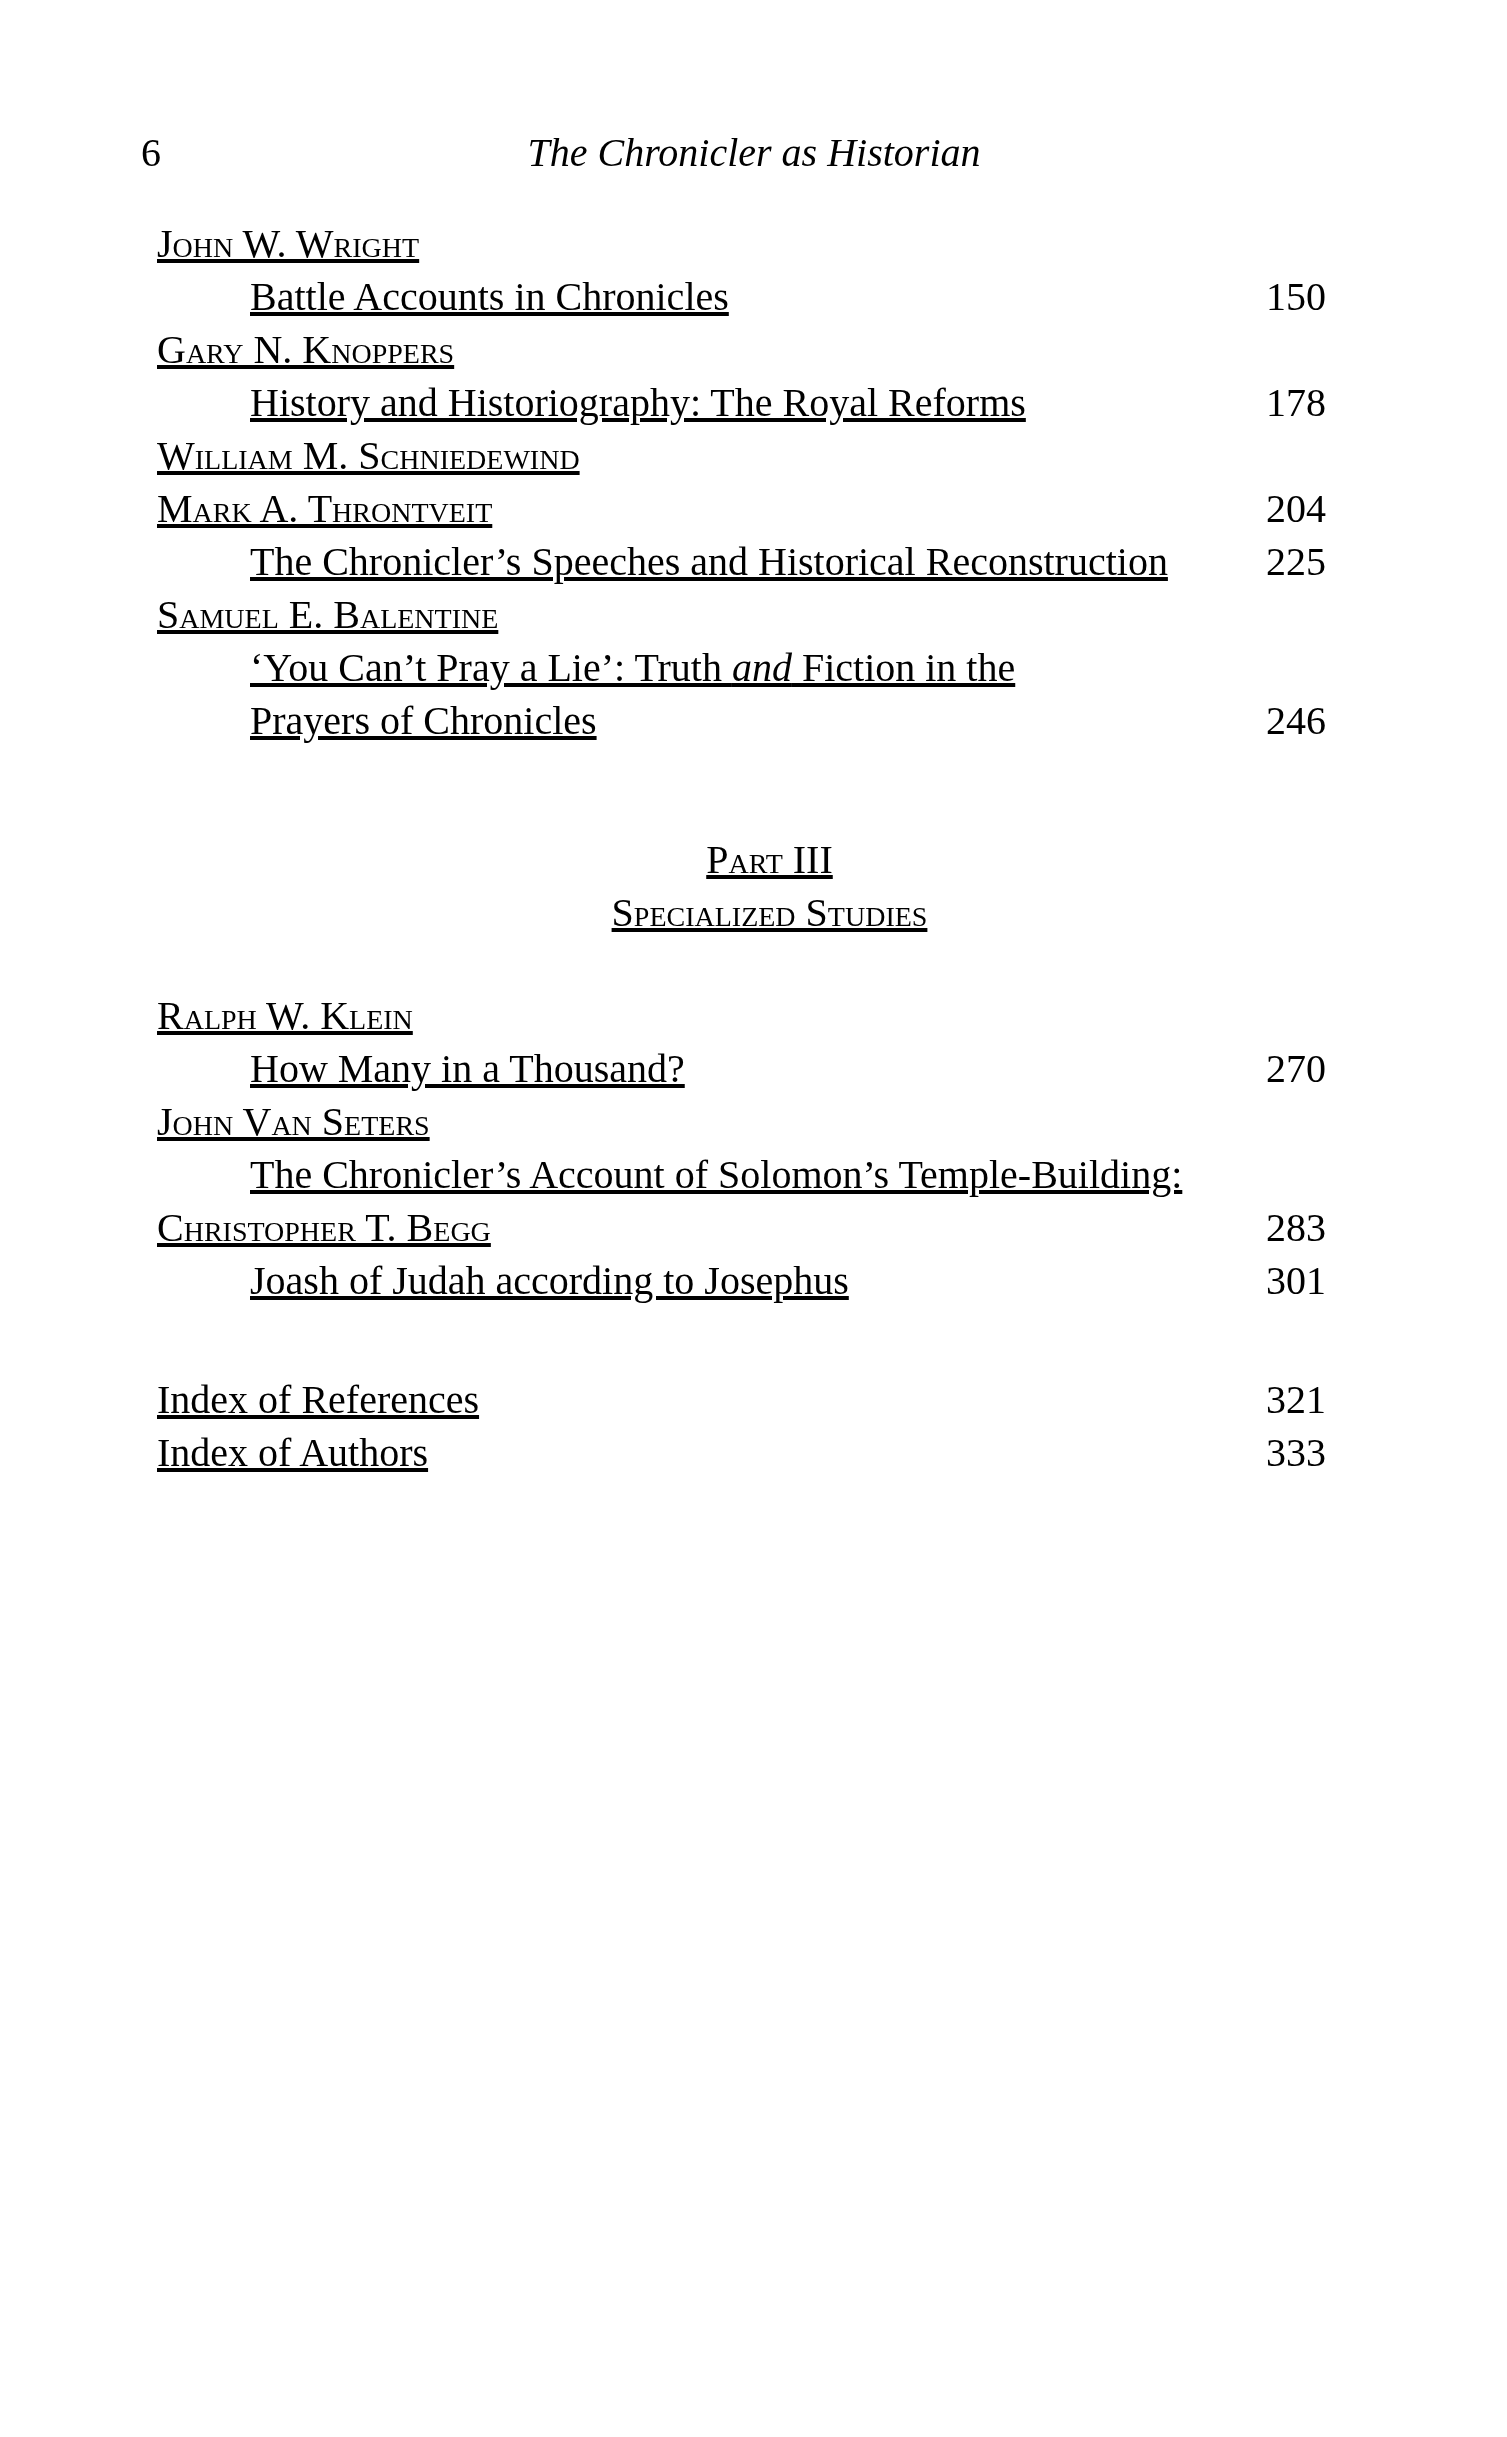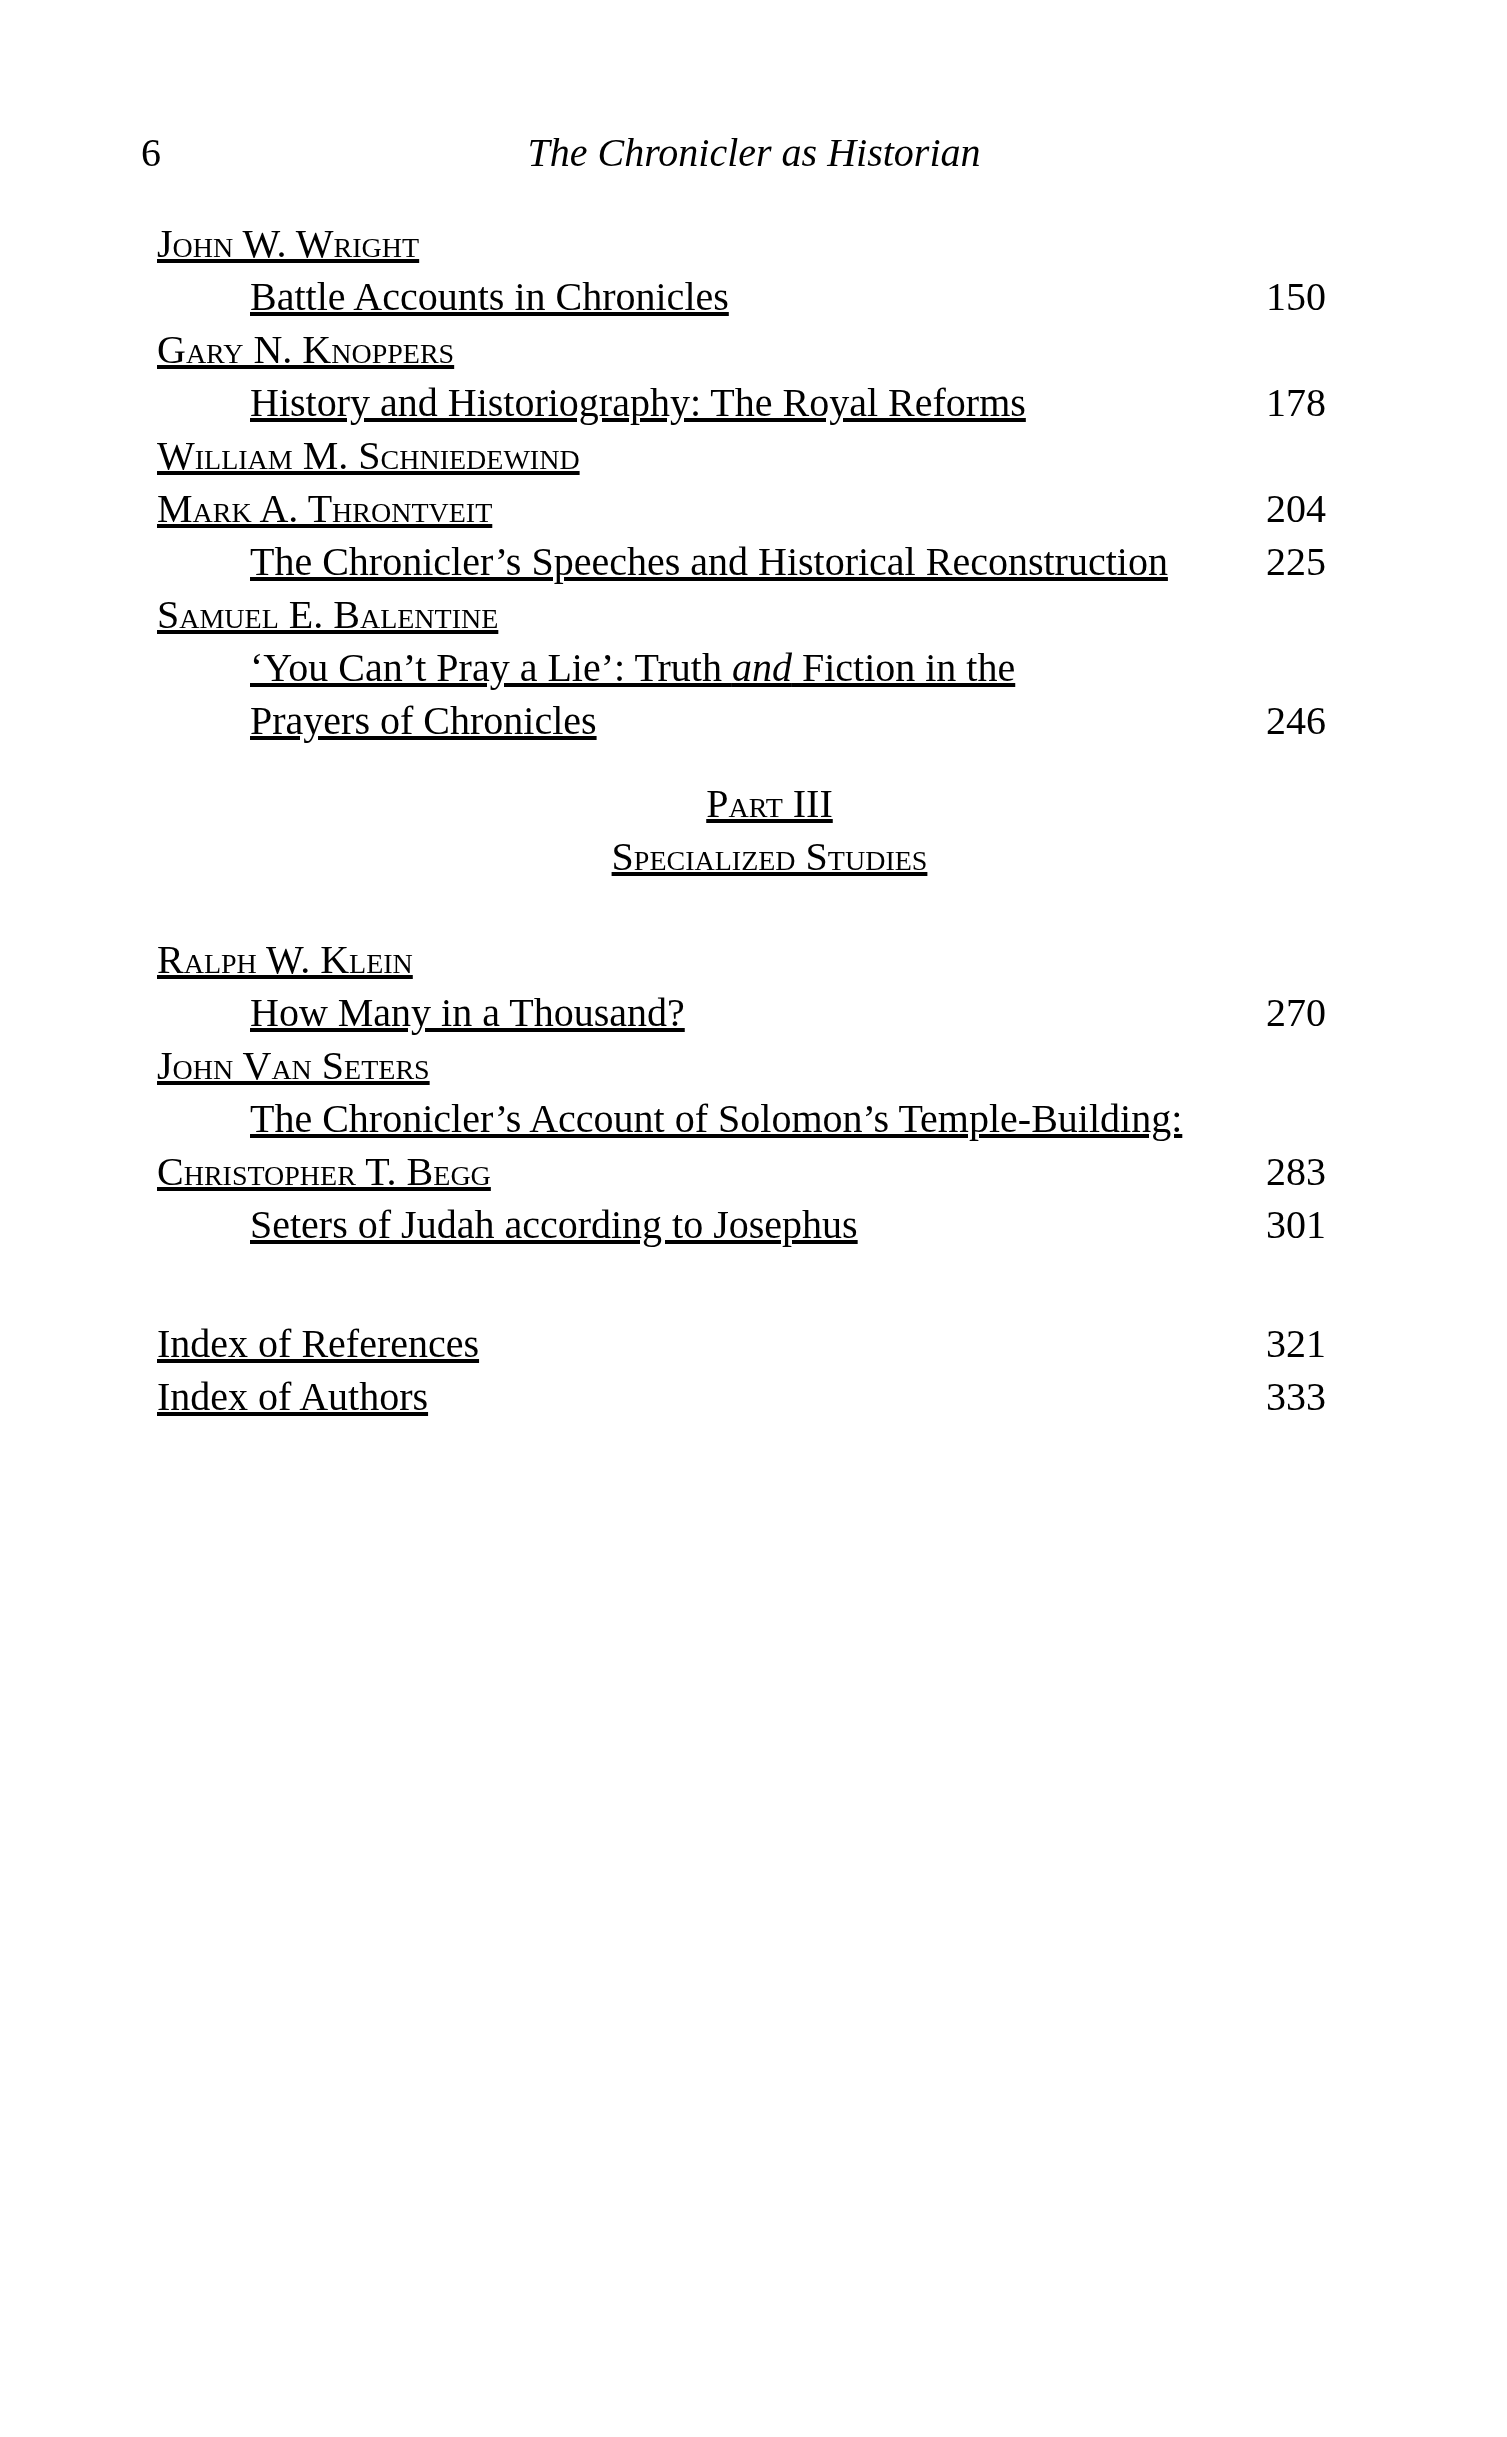--- a/index.html
+++ b/index.html
@@ -57,21 +57,21 @@
   }
   .page-num {
     position: absolute;
     right: 0;
     top: 0;
   }
   .em {
     font-style: italic;
   }
   .part-heading {
-    margin-top: 30px;
+    margin-top: 86px;
     text-align: center;
     font-variant: small-caps;
     font-variant-caps: small-caps;
     transform: translateX(28px);
   }
   .section-part3 {
     margin-top: 50px;
   }
   .back-matter {
     margin-top: 66px;
@@ -156,21 +156,21 @@
           <span>The Chronicler’s Account of Solomon’s Temple-Building:</span>
         </div>
         <div class="line title-line">
           <span class="page-num">283</span>
         </div>
       </div>
 
       <div class="entry">
         <div class="line author-line">Christopher T. Begg</div>
         <div class="line title-line">
-          <span>Seters of Judah according to Josephus</span>
+          <span>Joash of Judah according to Josephus</span>
           <span class="page-num">301</span>
         </div>
       </div>
 
     </div>
 
     <div class="section back-matter">
       <div class="line">
         <span>Index of References</span>
         <span class="page-num">321</span>

